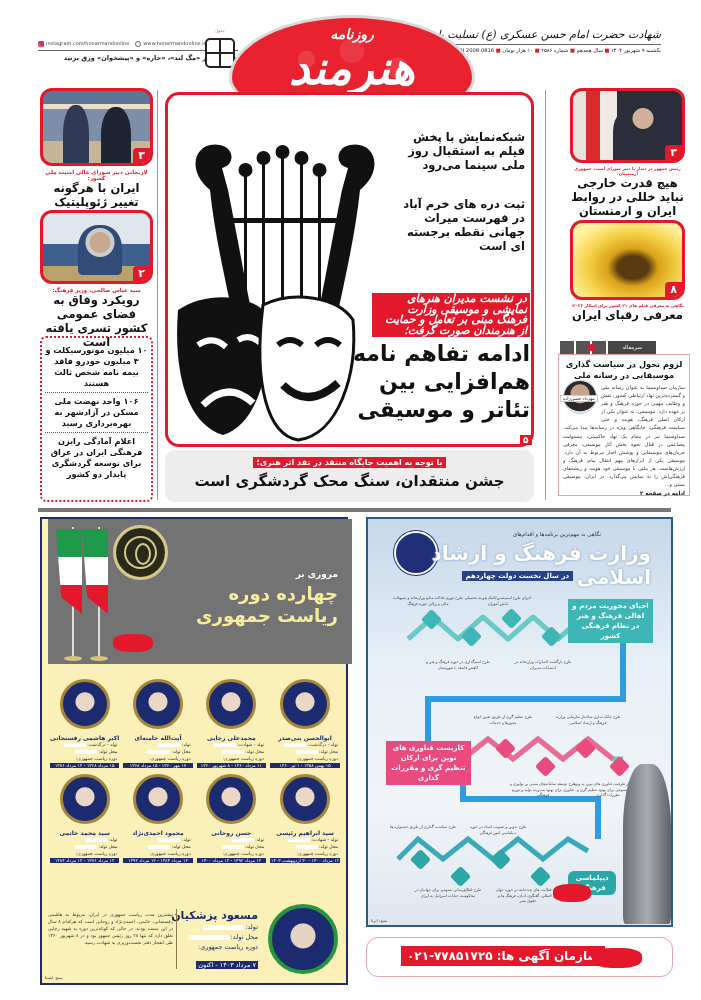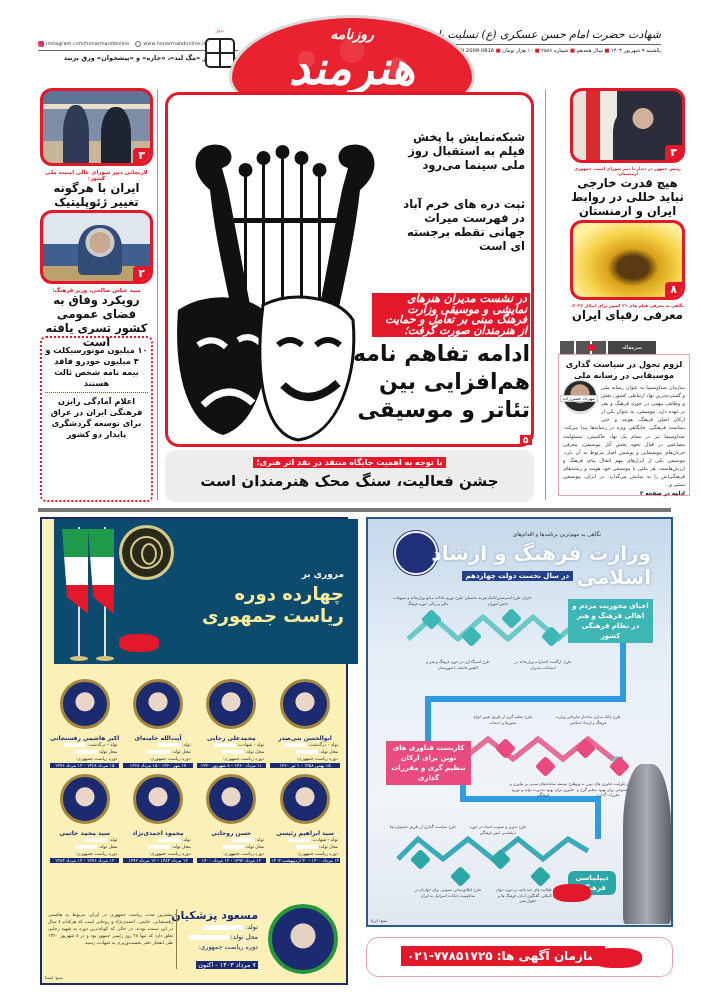--- a/index.html
+++ b/index.html
@@ -81,21 +81,21 @@
   .ed-tab.main { width: 48px; background: #444; color:#fff; font-size: 5.5px; text-align:center; line-height:13px; }
   .ed-dot { left: 588px; top: 344px; width: 7px; height: 7px; border-radius: 50%; background: #e3192b; }
   .editorial { left: 558px; top: 354px; width: 132px; height: 142px; border: 1.5px solid #e7a3a9; padding: 4px; text-align: right; }
   .editorial .t { font-size: 8.2px; font-weight: bold; text-align:center; line-height: 10.5px; }
   .editorial .body { font-size: 5px; line-height: 8.1px; color: #333; text-align: justify; margin-top: 3px; }
   .editorial .avatar { float: left; width: 34px; height: 34px; border-radius: 50%; background: radial-gradient(circle at 50% 40%, #c6a38a 0 9px, #2a2a2a 10px 17px, #eef2f6 18px); border: 1px solid #ccc; margin: 0 4px 2px 0; }
   .editorial .more { font-size: 5.5px; font-weight: bold; margin-top: 2px; }
 
   
   .pres { left: 40px; top: 517px; width: 308px; height: 468px; background: #fbf0b8; border: 2px solid #1e2a6b; }
-  .pres-top { position:absolute; left: 12px; top: 0; width: 100%; height: 145px; background: #0c4a6e; }
+  .pres-top { position:absolute; left: 6px; top: 0; width: 100%; height: 145px; background: #737373; }
   .pres-top .pre { position:absolute; right: 14px; top: 50px; color: #fff; font-size: 9px; font-weight: bold; }
   .pres-top .t1 { position:absolute; right: 14px; top: 64px; color: #f8ec9c; font-size: 18px; font-weight: bold; line-height: 22px; text-align:right; }
   .flag { position:absolute; width: 26px; height: 85px; top: 10px; background: linear-gradient(180deg,#1f9a4a 0 33%, #fff 33% 66%, #e3192b 66%); clip-path: polygon(0 0, 100% 0, 100% 100%, 20% 80%); }
   .pole { position:absolute; width: 2px; height: 130px; top: 8px; background: #ddd; }
   .base { position:absolute; width: 18px; height: 5px; top: 137px; background: #d8c47e; border-radius: 50%; }
   .seal { position:absolute; left: 65px; top: 6px; width: 55px; height: 55px; border-radius: 50%; background: #2a2a1a; border: 3px solid #d6c98a; box-shadow: inset 0 0 0 8px #2a2a1a, inset 0 0 0 10px #d6c98a; }
   .seal::after { content:""; position:absolute; left: 19px; top: 15px; width: 12px; height: 18px; border-radius: 50%; border: 2px solid #d6c98a; }
   .mini-logo { position:absolute; left: 65px; top: 115px; width: 40px; height: 18px; background:#e3192b; border-radius: 40%; }
 
   .pgrid { position:absolute; left: 8px; top: 160px; width: 290px; display:grid; grid-template-columns: repeat(4, 1fr); row-gap: 6px; column-gap: 4px; direction: rtl; }
@@ -188,20 +188,21 @@
   <div class="photo p-minister" style="height:74px;">
     <div class="figure" style="left:35px; top:12px; width:44px; height:50px; background:radial-gradient(circle at 50% 35%, #c9a890 0 10px, #ccc 11px 14px, #324c78 15px);"></div>
     <div class="num">۲</div>
   </div>
   <div class="kicker">سید عباس صالحی، وزیر فرهنگ:</div>
   <div class="headline">رویکرد وفاق به فضای عمومی کشور تسری یافته است</div>
 </div>
 
 <div class="abs brief-box">
   <div class="brief"><span>۱۰ میلیون موتورسیکلت و ۳ میلیون خودرو فاقد بیمه نامه شخص ثالث هستند</span></div>
+  <div class="brief"><span>۱۰۶ واحد نهضت ملی مسکن در آزادشهر به بهره‌برداری رسید</span></div>
   <div class="brief"><span>اعلام آمادگی رایزن فرهنگی ایران در عراق برای توسعه گردشگری پایدار دو کشور</span></div>
 </div>
 
 <div class="abs center-frame"></div>
 
 <svg class="abs lyre" viewBox="0 0 210 235">
   <path d="M30 60 C5 40 15 10 40 15 C55 18 55 35 42 38 L48 60 C60 120 70 180 80 220 L60 220 C50 170 35 110 30 60 Z" fill="#111"></path>
   <path d="M180 60 C205 40 195 10 170 15 C155 18 155 35 168 38 L162 60 C150 120 140 180 130 220 L150 220 C160 170 175 110 180 60 Z" fill="#111"></path>
   <rect x="40" y="88" width="130" height="5" fill="#111"></rect>
   <g fill="#111">
@@ -237,21 +238,21 @@
 </div>
 <div class="abs" style="left:345px; top:340px; width:185px;">
   <div class="main-head">ادامه تفاهم نامه</div>
   <div class="main-head">هم‌افزایی بین</div>
   <div class="main-head">تئاتر و موسیقی</div>
 </div>
 <div class="abs" style="left:520px; top:428px;"><span class="page-num">۵</span></div>
 
 <div class="abs bottom-band">
   <span class="k">با توجه به اهمیت جایگاه منتقد در نقد اثر هنری؛</span>
-  <div class="h">جشن فعالیت، سنگ محک هنرمندان است</div>
+  <div class="h">جشن منتقدان، سنگ محک گردشگری است</div>
 </div>
 
 <div class="abs story" style="left:570px; top:88px; width:115px;">
   <div class="photo p-president" style="height:75px;">
     <div class="figure" style="left:40px; top:12px; width:60px; height:62px; background:radial-gradient(circle at 50% 25%, #d2b19c 0 10px, #2b2e3a 11px);"></div>
     <div class="num">۳</div>
   </div>
   <div class="kicker" style="font-size:4.2px;">رئیس جمهور در دیدار با دبیر شورای امنیت جمهوری ارمنستان:</div>
   <div class="headline">هیچ قدرت خارجی نباید خللی در روابط ایران و ارمنستان ایجاد کند</div>
 </div>

